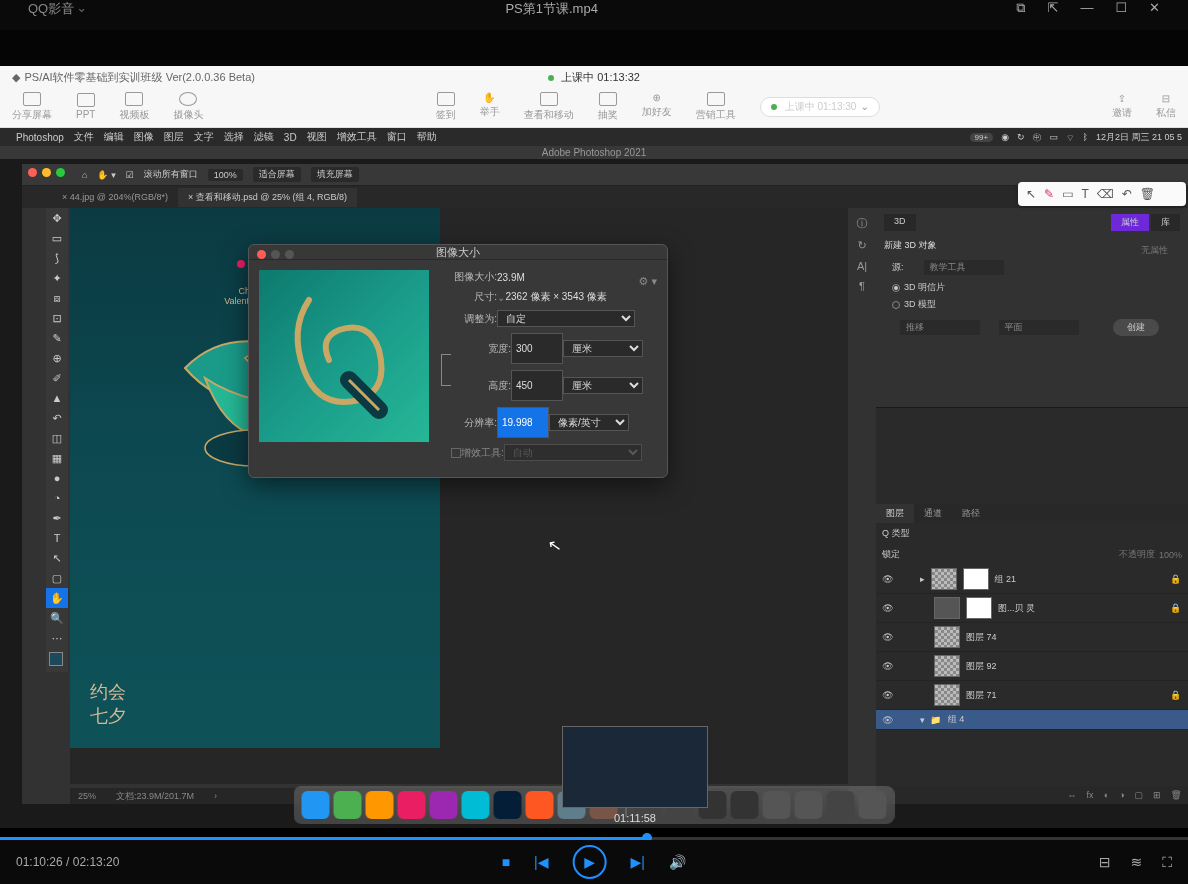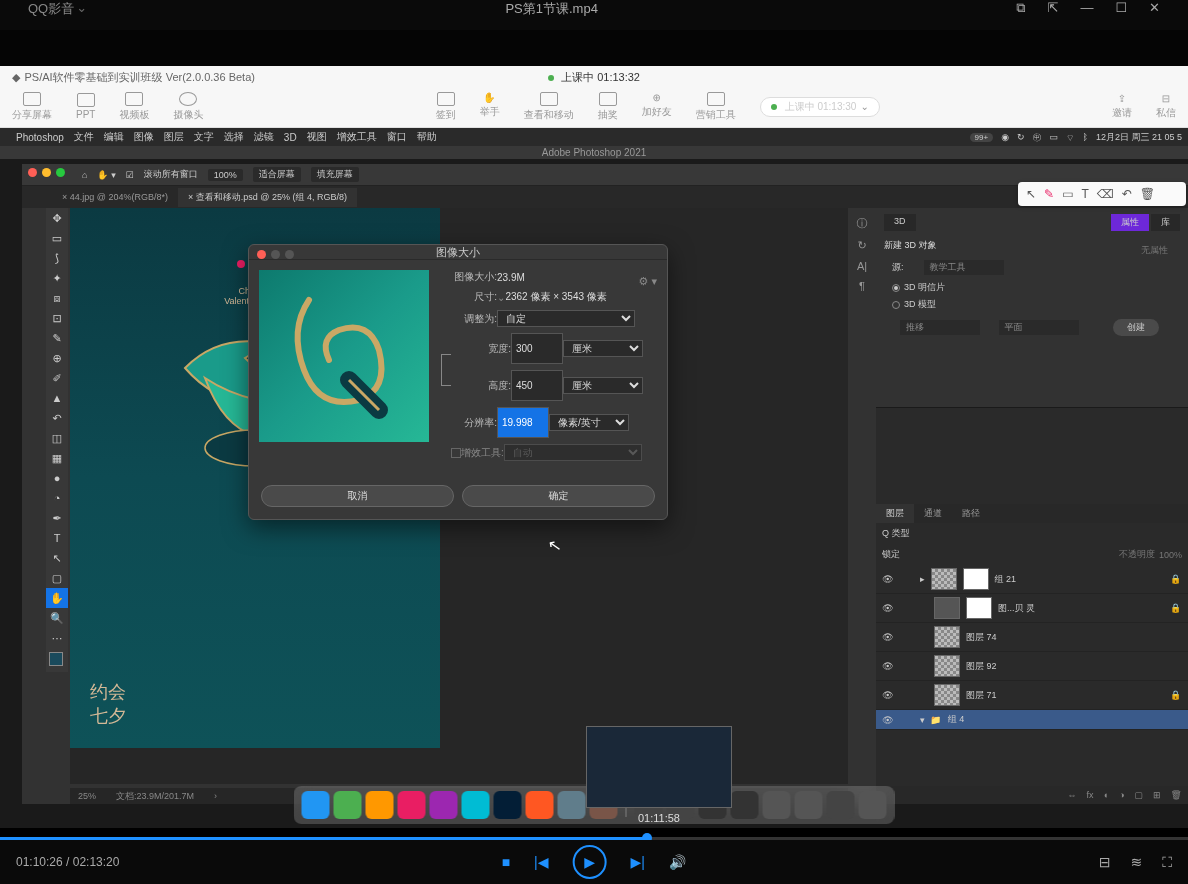--- a/index.html
+++ b/index.html
@@ -118,21 +118,21 @@
 
 .dock { position: absolute; left: 50%; transform: translateX(-50%); bottom: 60px; height: 38px; background: rgba(240,240,240,.2); border-radius: 8px; display: flex; align-items: center; padding: 0 8px; gap: 4px; backdrop-filter: blur(10px); }
 .dock-icon { width: 28px; height: 28px; border-radius: 6px; }
 .di1 { background: #2196f3; } .di2 { background: #4caf50; } .di3 { background: #ff9800; }
 .di4 { background: #e91e63; } .di5 { background: #9c27b0; } .di6 { background: #00bcd4; }
 .di7 { background: #031e36; } .di8 { background: #ff5722; } .di9 { background: #607d8b; }
 .di10 { background: #795548; } .dsep { width: 1px; height: 24px; background: rgba(255,255,255,.3); margin: 0 4px; }
 .di11 { background: #444; } .di12 { background: #333; } .di13 { background: #555; }
 
 
-.seek-preview { position: absolute; left: 586px; bottom: 60px; width: 146px; z-index: 200; }
+.seek-preview { position: absolute; left: 562px; bottom: 60px; width: 146px; z-index: 200; }
 .seek-img { width: 146px; height: 82px; background: #1a2838; border: 1px solid #666; }
 .seek-time { text-align: center; font-size: 11px; color: #ddd; margin-top: 4px; }
 
 
 .progress-bar { position: absolute; bottom: 44px; left: 0; right: 0; height: 3px; background: #333; }
 .progress-played { height: 100%; background: #1e90ff; width: 54.5%; position: relative; }
 .progress-played::after { content: ''; position: absolute; right: -5px; top: -4px; width: 10px; height: 10px; background: #1e90ff; border-radius: 50%; }
 .player-controls { position: absolute; bottom: 0; left: 0; right: 0; height: 44px; background: #0a0a0a; display: flex; align-items: center; padding: 0 16px; }
 .time-display { font-size: 12px; color: #aaa; }
 .ctrl-center { position: absolute; left: 50%; transform: translateX(-50%); display: flex; align-items: center; gap: 24px; }
@@ -507,24 +507,20 @@
           <input class="input hl" value="19.998" style="">
           <select class="select"><option>像素/英寸</option></select>
         </div>
       <div class="field-row">
           <span style="width:10px;height:10px;border:1px solid #666;margin-left:10px"></span>
           <span style="color:#888">增效工具:</span>
           <select class="select wide" disabled="" style="color:#666"><option>自动</option></select>
         </div>
     </div>
   </div>
-  <div class="dlg-buttons">
-    <div class="dlg-btn">取消</div>
-    <div class="dlg-btn">确定</div>
-  </div>
 </div>
 
 <div class="cursor">↖</div>
 
 <div class="dock">
   <div class="dock-icon di1"></div>
   <div class="dock-icon di2"></div>
   <div class="dock-icon di3"></div>
   <div class="dock-icon di4"></div>
   <div class="dock-icon di5"></div>

